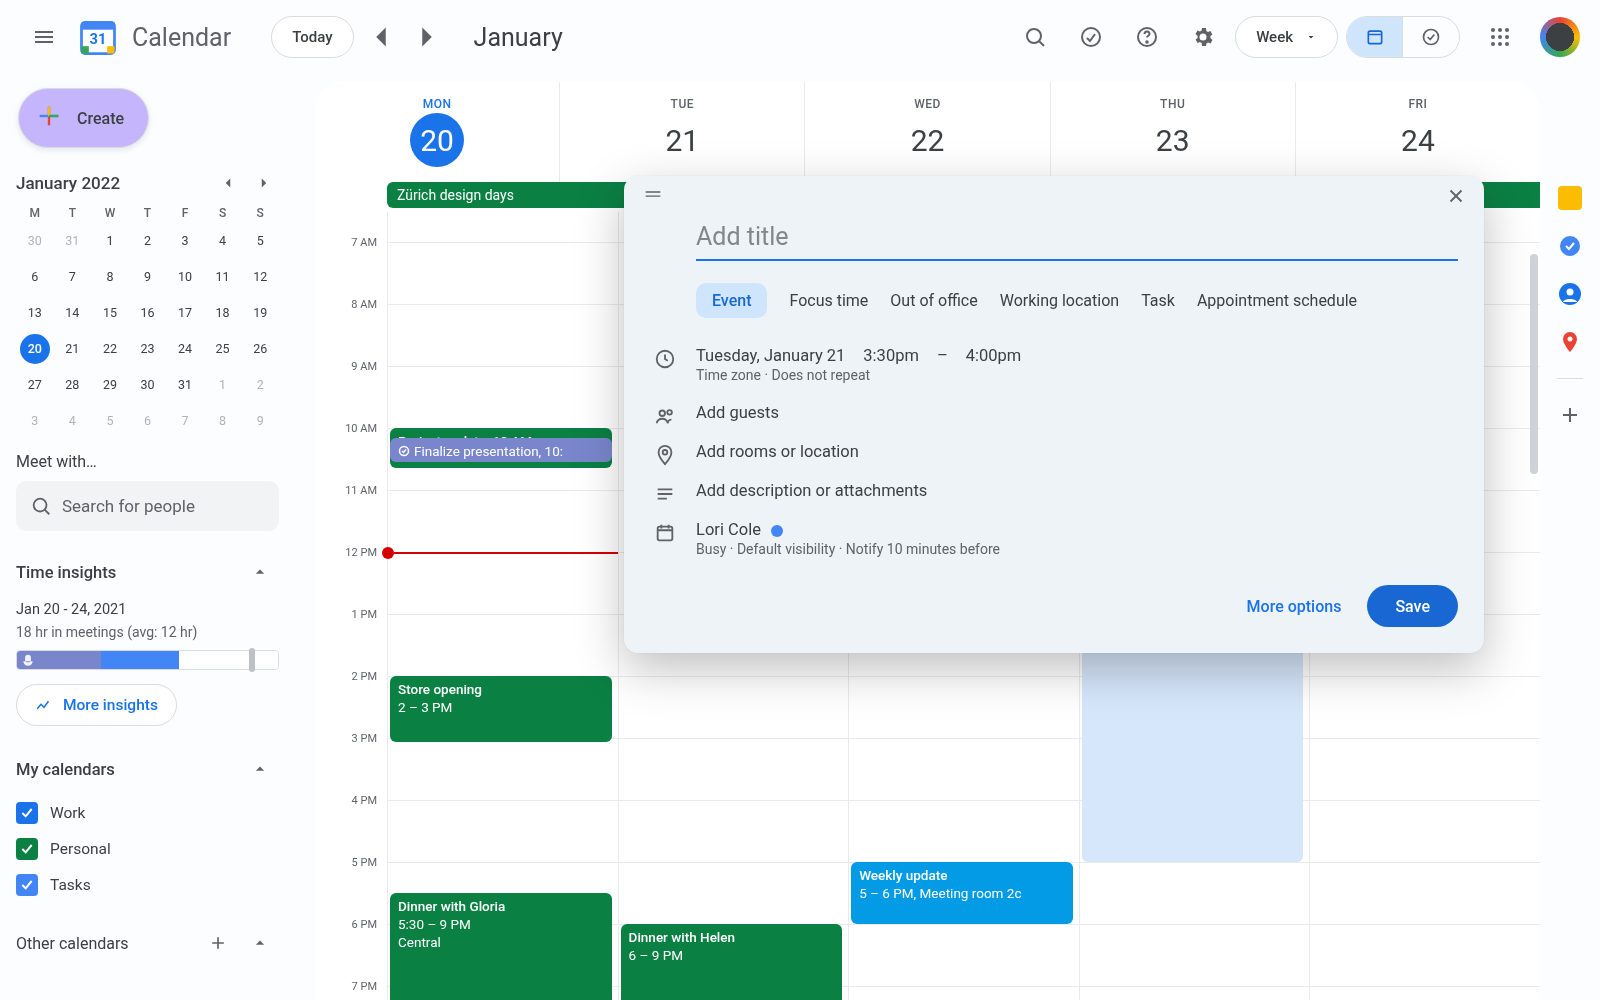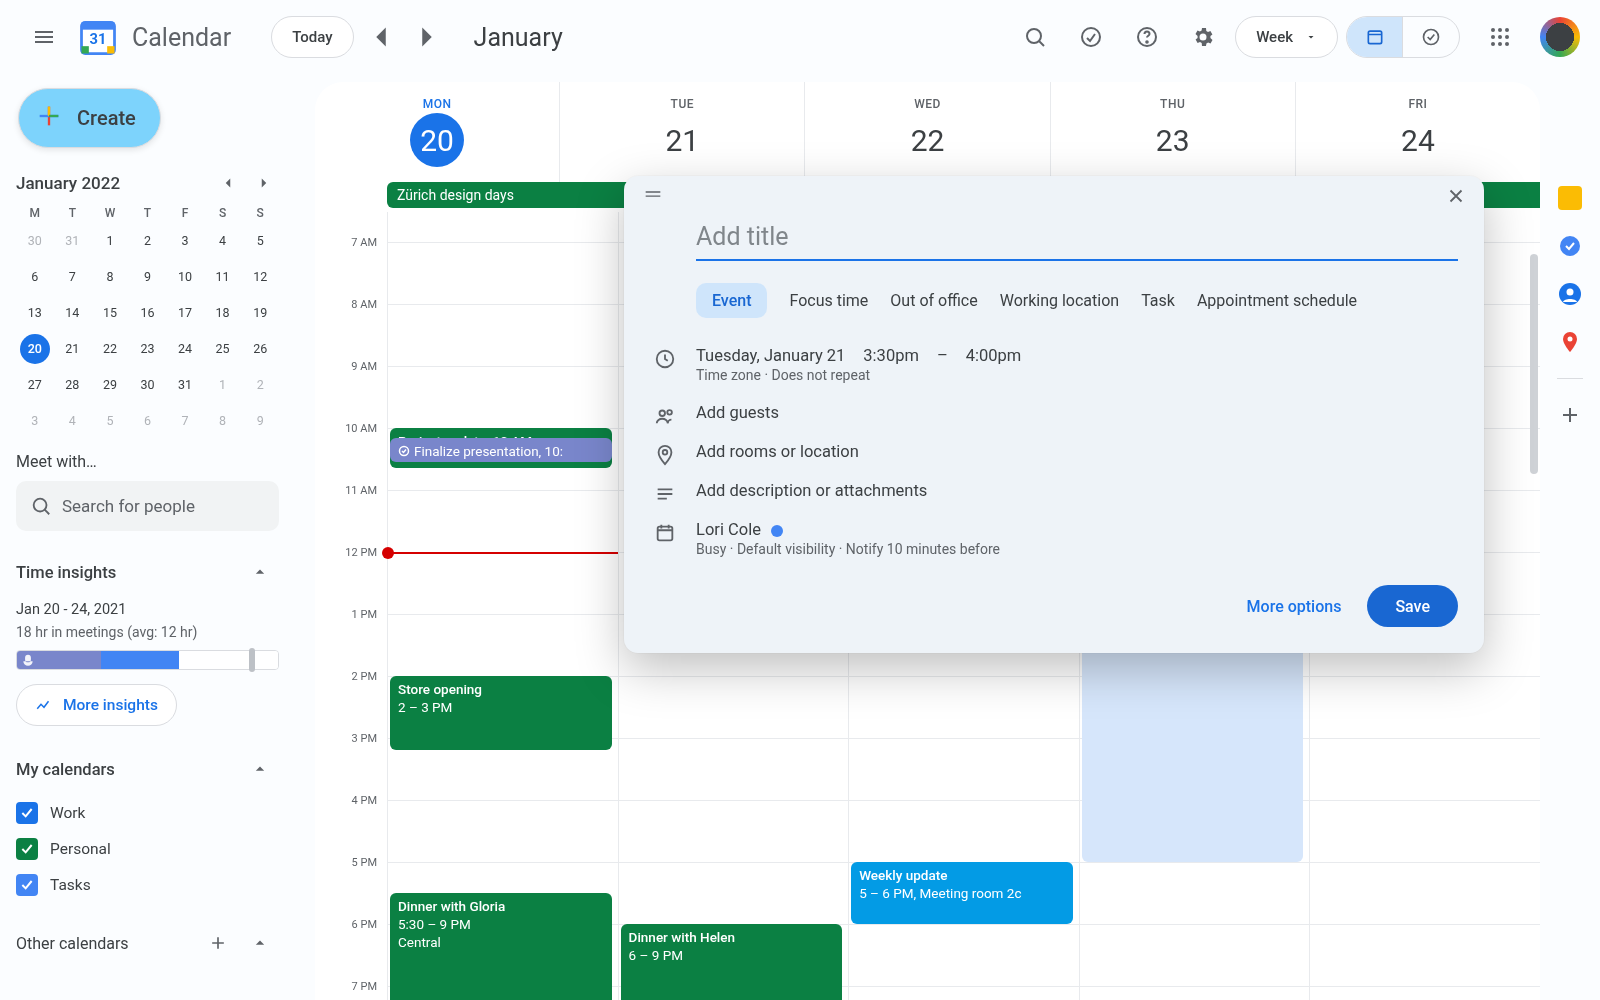--- a/index.html
+++ b/index.html
@@ -38,21 +38,21 @@
   .toggle-pair .seg.active { background:#cfe5fb; color:#1967d2; border-right:1px solid var(--grey-300); }
   .apps-grid { margin-left:8px; }
   .avatar { width:40px; height:40px; border-radius:50%; background:
     radial-gradient(circle at 50% 50%, #3c4043 0 14px, transparent 14px),
     conic-gradient(#ea4335, #fbbc04, #34a853, #4285f4, #ea4335);
     padding:2px; margin-left:8px; cursor:pointer; }
 
   
   .body { display:flex; height:calc(1000px - 74px); }
   .sidebar { width:295px; padding:0 16px 16px 16px; overflow:hidden; }
-  .create-btn { display:flex; align-items:center; gap:14px; height:60px; padding:0 24px 0 16px; border-radius:32px; background:#7dd3fc; border:1px solid var(--grey-300); box-shadow:0 2px 6px rgba(0,0,0,.1); font-size:20px; color:var(--grey-700); cursor:pointer; margin:14px 0 20px 2px; width:fit-content; font-weight:500; }
+  .create-btn { display:flex; align-items:center; gap:14px; height:60px; padding:0 24px 0 16px; border-radius:32px; background:#c4b5fd; border:1px solid var(--grey-300); box-shadow:0 2px 6px rgba(0,0,0,.1); font-size:16px; color:var(--grey-700); cursor:pointer; margin:14px 0 20px 2px; width:fit-content; font-weight:500; }
   .plus-multi svg { width:28px; height:28px; }
 
   .mini-header { display:flex; align-items:center; justify-content:space-between; margin-bottom:8px; }
   .mini-title { font-size:17px; color:var(--grey-700); font-weight:500; }
   .mini-nav { display:flex; gap:6px; }
   .mini-nav .nav-chev { width:30px; height:30px; }
   .mini-grid { display:grid; grid-template-columns:repeat(7,1fr); row-gap:6px; text-align:center; }
   .mini-dow { font-size:12px; color:var(--grey-500); font-weight:500; }
   .mini-day { font-size:12.5px; color:var(--grey-700); width:30px; height:30px; line-height:30px; border-radius:50%; margin:0 auto; cursor:pointer; }
   .mini-day.other { color:#b0b3b8; }
@@ -472,21 +472,21 @@
               <div class="row" style="top: 774px;"></div>
             </div>
         <div class="vgrid" id="vgrid">
               <div class="col">
                 <div class="now-line" style="top: 340px;"></div>
                 <div class="event green" style="top: 216px; height: 40px;"><span class="title">Project update, 10 AM</span></div>
                 <div class="event purple" style="top: 226px; height: 24px;"><span style="display:inline-flex;align-items:center;gap:4px;"><svg width="12" height="12" viewBox="0 0 24 24" fill="none" stroke="#fff" stroke-width="3">
                       <circle cx="12" cy="12" r="9"></circle>
                       <path d="M8 12l3 3 5-6"></path>
                     </svg>Finalize presentation, 10:</span></div>
-                <div class="event green" style="top: 464px; height: 74px;">
+                <div class="event green" style="top: 464px; height: 66px;">
                   <div class="title">Store opening</div>
                   <div>2 – 3 PM</div>
                 </div>
                 <div class="event green" style="top: 681px; height: 217px;">
                   <div class="title">Dinner with Gloria</div>
                   <div>5:30 – 9 PM</div>
                   <div>Central</div>
                 </div>
               </div>
               <div class="col">

